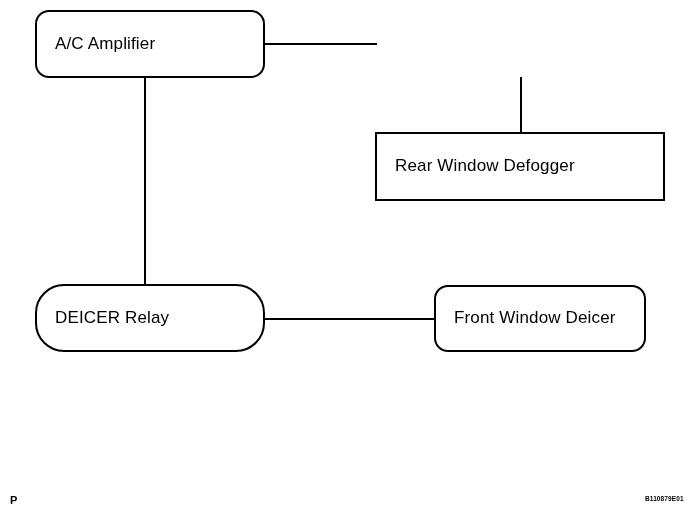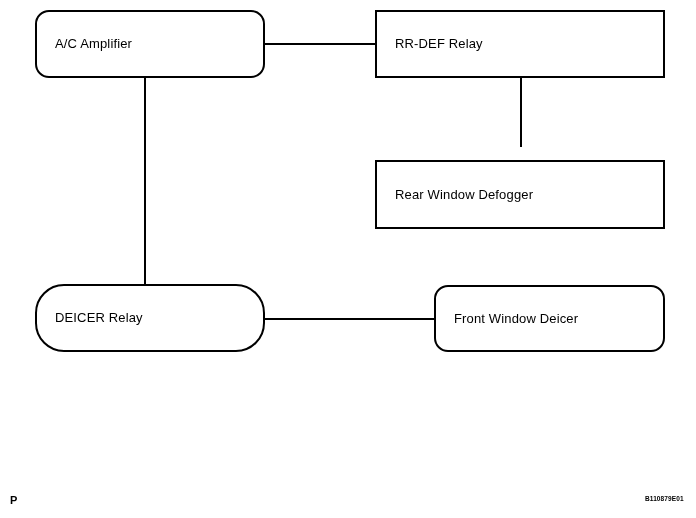--- a/index.html
+++ b/index.html
@@ -28,21 +28,21 @@
     display: flex;
     align-items: center;
   }
   .node.rounded {
     border-radius: 14px;
   }
   .node.sharp {
     border-radius: 0;
   }
   .node-label {
-    font-size: 13px;
+    font-size: 17px;
     line-height: 1.2;
     color: #000000;
     letter-spacing: 0.15px;
     white-space: nowrap;
     padding-left: 18px;
   }
   
   .wire {
     position: absolute;
     background: #000000;
@@ -83,33 +83,30 @@
   <div class="wire v" style="left:520px; top:77px; height:70px;"></div>
 
   <div class="wire v" style="left:144px; top:77px; height:208px;"></div>
 
   <div class="wire h" style="left:264px; top:318px; width:172px;"></div>
 
   <div class="node rounded" style="left:35px; top:10px; width:230px; height:68px;">
     <span class="node-label">A/C Amplifier</span>
   </div>
 
-  <div class="node sharp" style="left:375px; top:10px; width:290px; height:68px;">
-    <span class="node-label">RR-DEF Relay</span>
-  </div>
 
-  <div class="node sharp" style="left:375px; top:160px; width:290px; height:69px;">
+  <div class="node sharp" style="left:375px; top:132px; width:290px; height:69px;">
     <span class="node-label">Rear Window Defogger</span>
   </div>
 
   <div class="node rounded" style="left:35px; top:284px; width:230px; height:68px;border-radius:29px;">
     <span class="node-label">DEICER Relay</span>
   </div>
 
-  <div class="node rounded" style="left:434px; top:285px; width:231px; height:67px;">
+  <div class="node rounded" style="left:434px; top:285px; width:212px; height:67px;">
     <span class="node-label">Front Window Deicer</span>
   </div>
 
   <div id="page-mark" class="corner-mark">P</div>
 
   <div id="figure-id" class="corner-mark">B110879E01</div>
 
 </div>
 
 </body></html>

